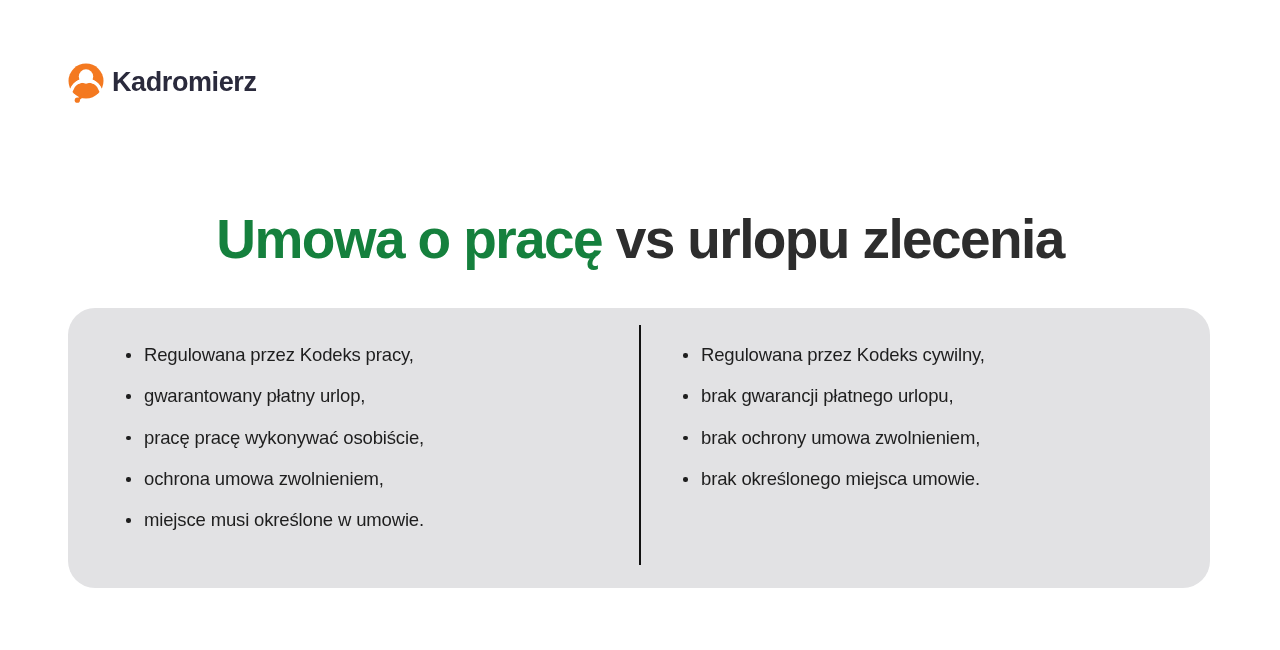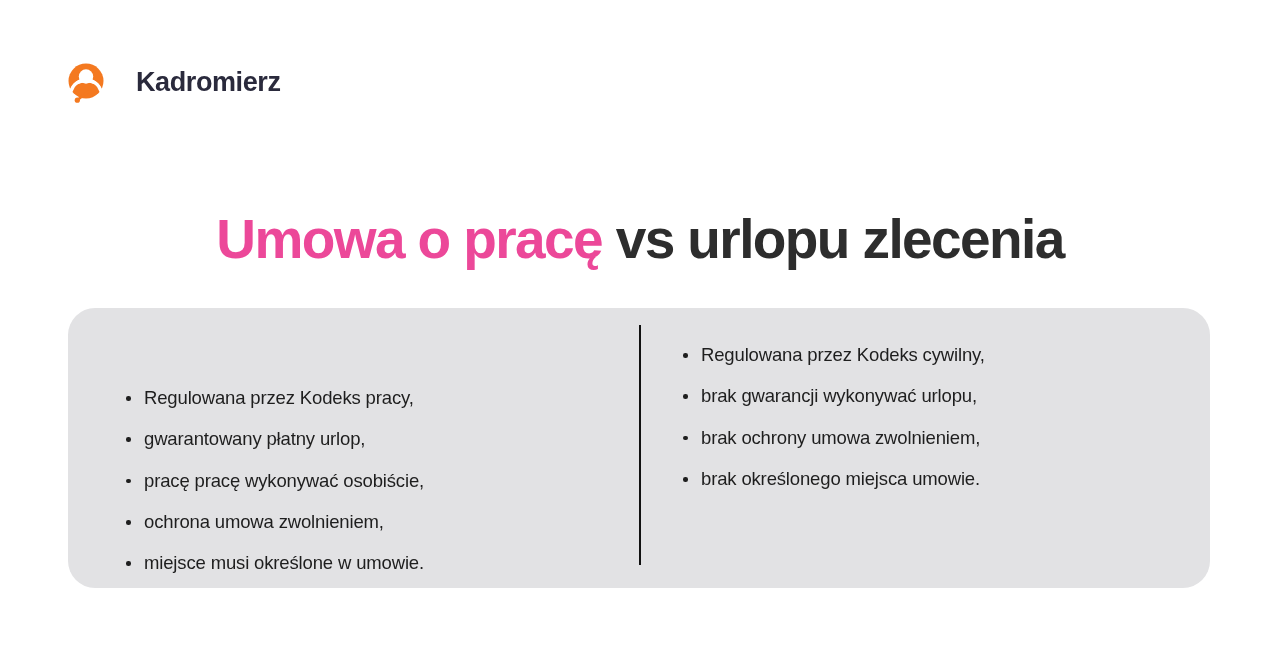--- a/index.html
+++ b/index.html
@@ -16,21 +16,21 @@
     -webkit-font-smoothing: antialiased;
   }
 
   
   .brand {
     position: absolute;
     left: 64px;
     top: 60px;
     display: flex;
     align-items: center;
-    gap: 28px;
+    gap: 4px;
   }
   .brand-mark {
     width: 44px;
     height: 44px;
     display: block;
   }
   .brand-name {
     font-size: 27px;
     font-weight: 700;
     letter-spacing: -0.4px;
@@ -45,21 +45,21 @@
     left: 0;
     top: 171px;
     width: 1280px;
     text-align: center;
     font-size: 55px;
     font-weight: 800;
     letter-spacing: -1.6px;
     line-height: 1.15;
     white-space: nowrap;
   }
-  .headline .accent { color: #ec4899; }
+  .headline .accent { color: #15803d; }
   .headline .plain  { color: #2d2d2d; }
 
   
   .compare-card {
     position: absolute;
     left: 68px;
     top: 308px;
     width: 1142px;
     height: 280px;
     background: #e2e2e4;
@@ -70,21 +70,21 @@
     position: relative;
     width: 100%;
     height: 100%;
     display: flex;
   }
   .col {
     flex: 0 0 50%;
     box-sizing: border-box;
     padding-top: 37px;
   }
-  .col-left  { padding-left: 58px; padding-right: 28px; margin-top: 43px; }
+  .col-left  { padding-left: 58px; padding-right: 28px; }
   .col-right { padding-left: 44px; padding-right: 24px; }
 
   .divider {
     position: absolute;
     left: 571px;
     top: 17px;
     width: 2px;
     height: 240px;
     background: #111111;
   }
@@ -146,20 +146,20 @@
         <li><span class="dot"></span><span>ochrona umowa zwolnieniem,</span></li>
         <li><span class="dot"></span><span>miejsce musi określone w umowie.</span></li>
       </ul>
     </div>
 
     <div class="divider"></div>
 
     <div class="col col-right">
       <ul class="bullets">
         <li><span class="dot"></span><span>Regulowana przez Kodeks cywilny,</span></li>
-        <li><span class="dot"></span><span>brak gwarancji wykonywać urlopu,</span></li>
+        <li><span class="dot"></span><span>brak gwarancji płatnego urlopu,</span></li>
         <li><span class="dot"></span><span>brak ochrony umowa zwolnieniem,</span></li>
         <li><span class="dot"></span><span>brak określonego miejsca umowie.</span></li>
       </ul>
     </div>
 
   </div>
 </div>
 
 </body></html>

